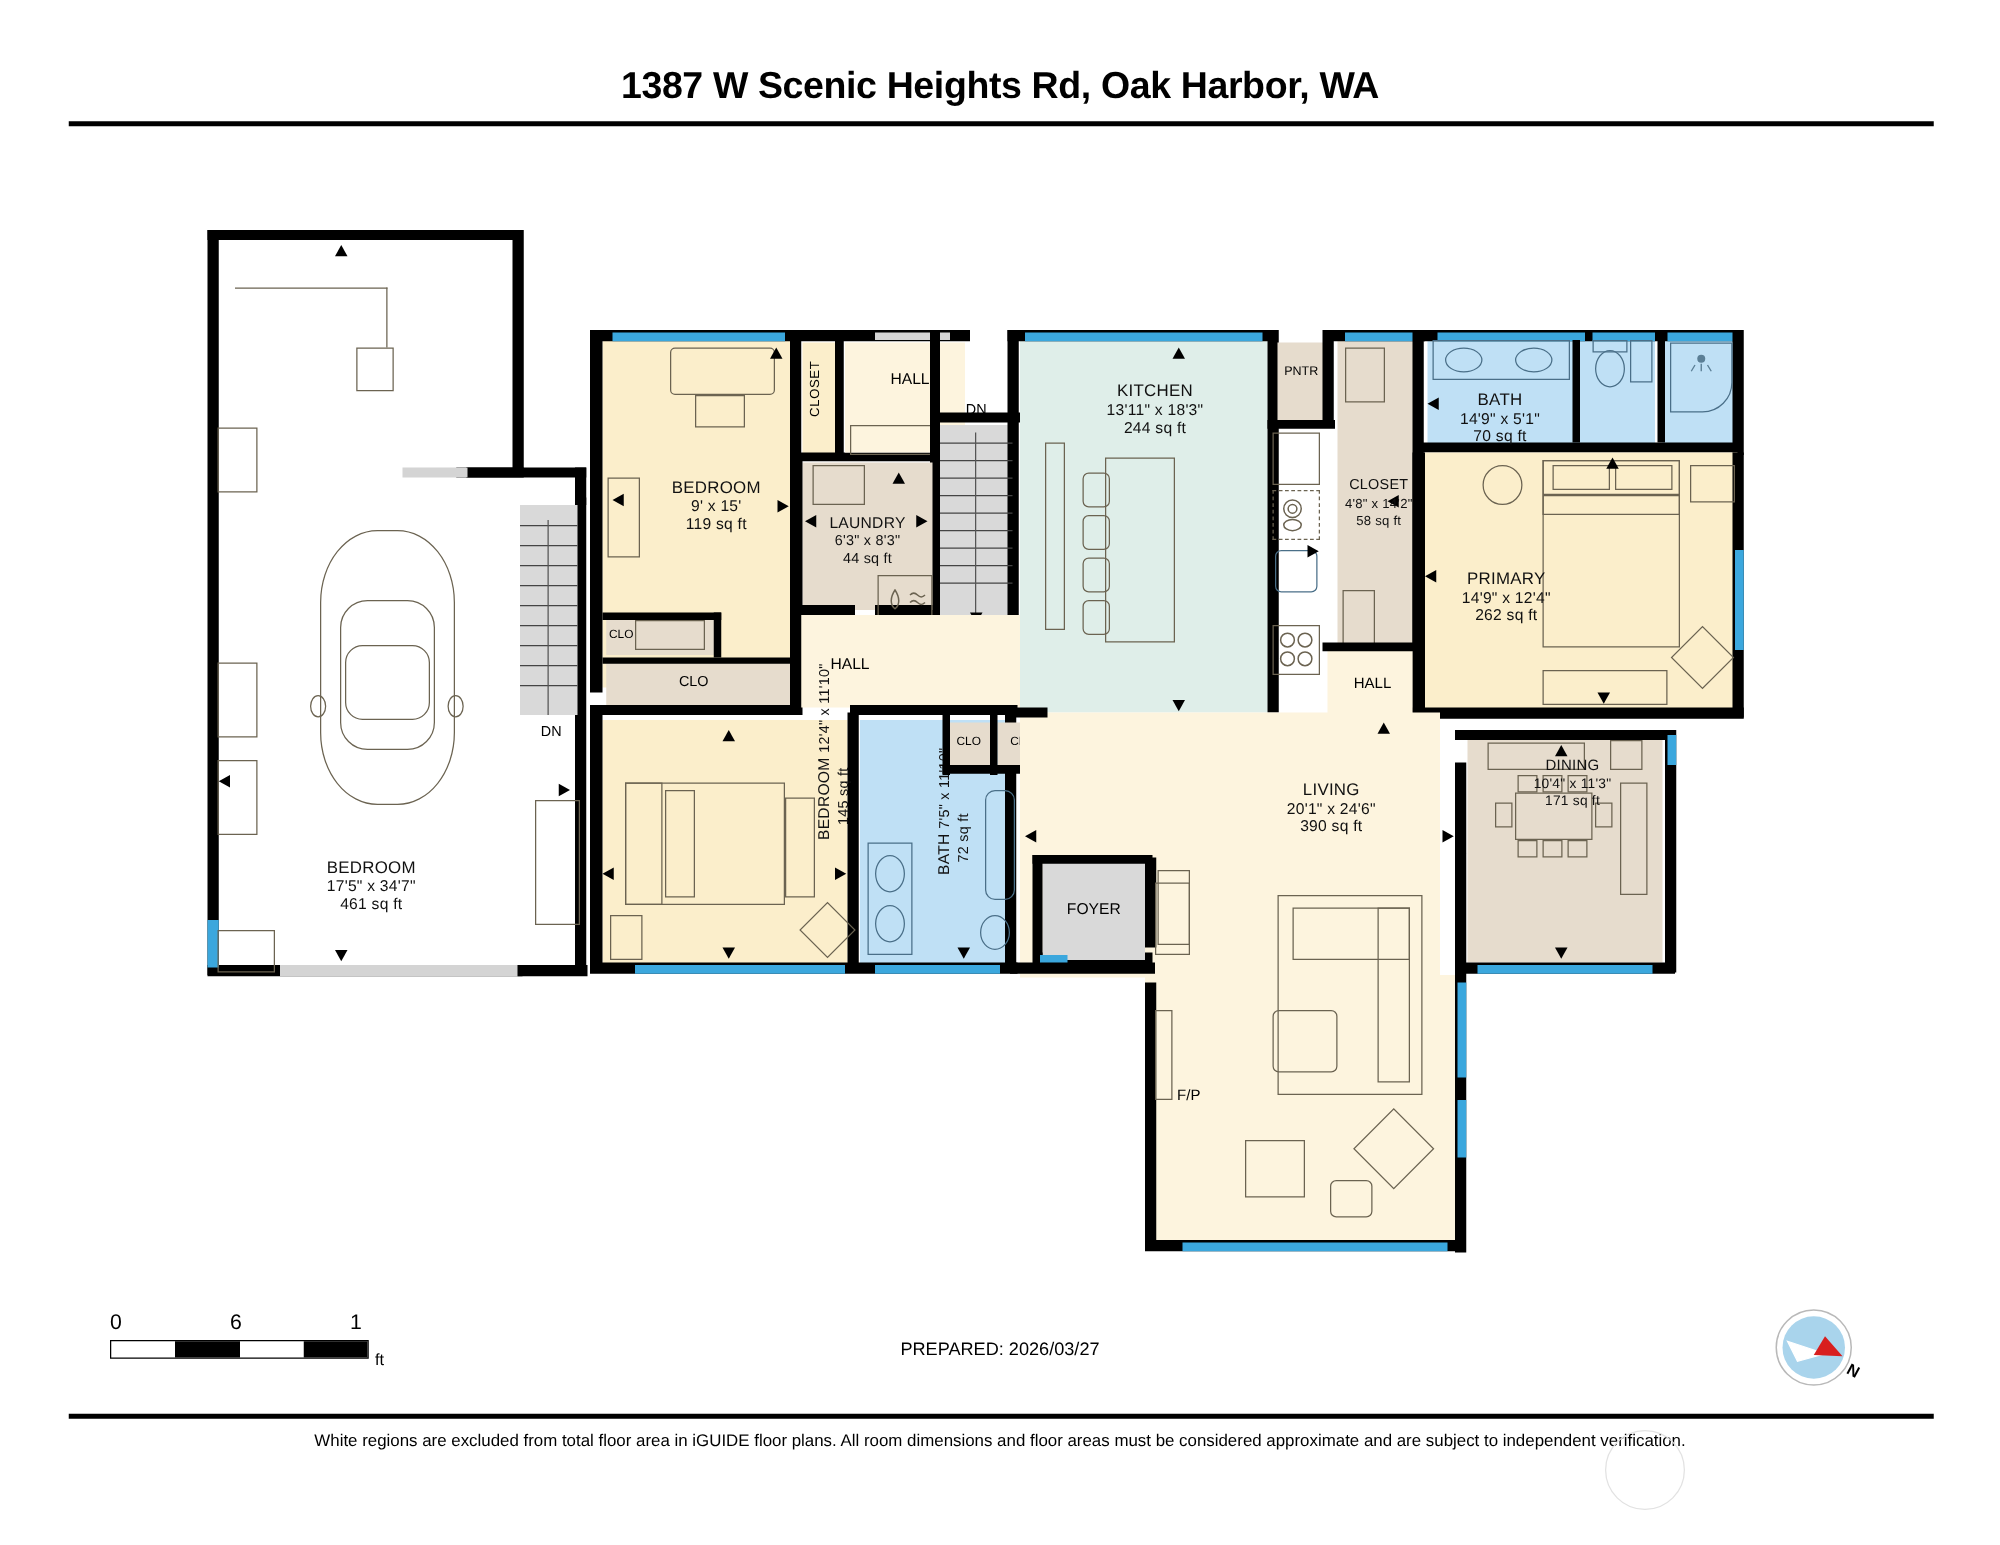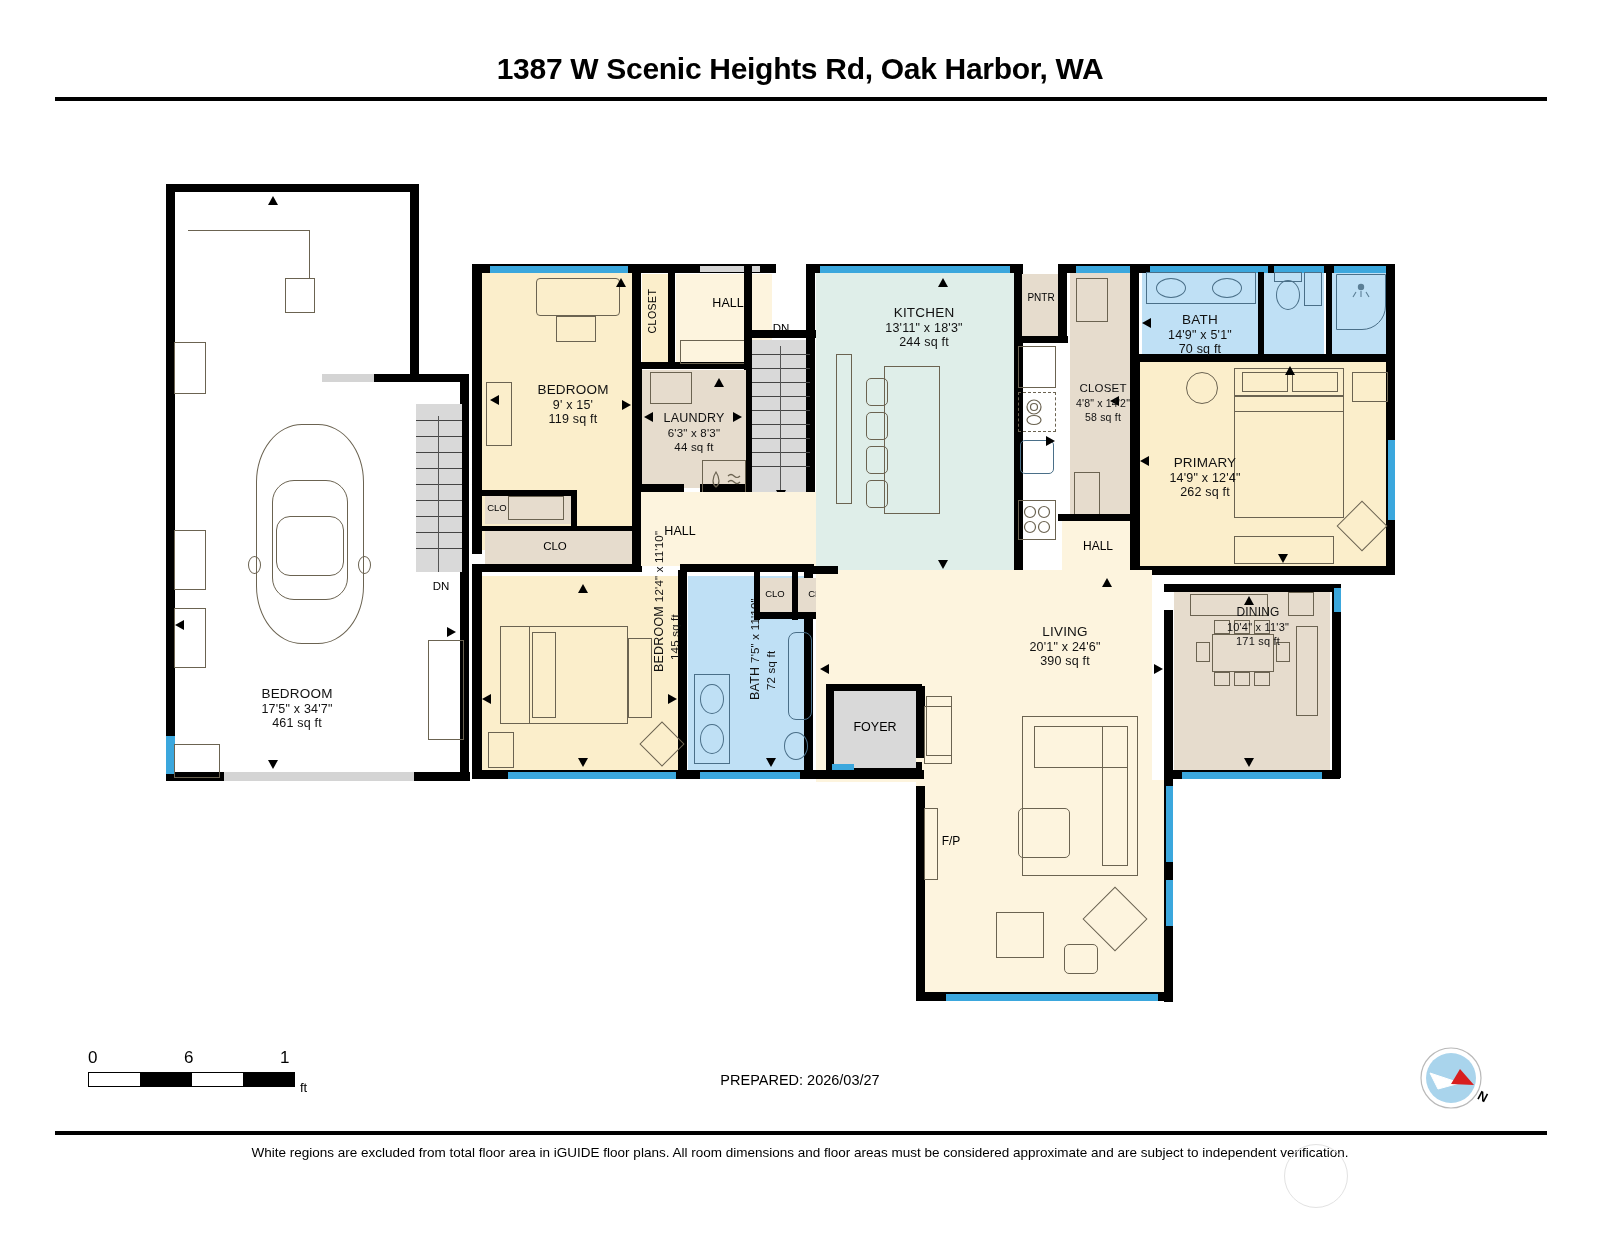--- a/index.html
+++ b/index.html
@@ -519,21 +519,21 @@
   <div class="fx" style="left:924px; top:706px; width:28px; height:58px;"></div>
   <div class="arrow left" style="left:820px; top:664px;"></div>
   <div class="arrow up" style="left:1102px; top:578px;"></div>
   <div class="arrow right" style="left:1154px; top:664px;"></div>
   <div class="lbl-room" style="left:1000px; top:625px; width:130px;">
     <div class="nm">LIVING</div>
     <div class="dm">20'1" x 24'6"</div>
     <div class="dm">390 sq ft</div>
   </div>
   <div class="fx" style="left:924px; top:808px; width:14px; height:72px;"></div>
-  <div class="lbl-small" style="left:934px; top:834px; width:34px; font-size:12px;">F/P</div>
+  <div class="lbl-small" style="left:934px; top:869px; width:34px; font-size:12px;">F/P</div>
 
   <div class="room fill-gray" style="left:834px; top:688px; width:82px; height:80px;"></div>
   <div class="wall" style="left:826px; top:684px; width:8px; height:88px;"></div>
   <div class="win" style="left:832px; top:764px; width:22px; height:7px;"></div>
   <div class="lbl-small" style="left:838px; top:720px; width:74px; font-size:12.5px;">FOYER</div>
 
   <div class="room fill-taupe" style="left:1174px; top:590px; width:156px; height:180px;"></div>
   <div class="wall" style="left:1164px; top:584px; width:176px; height:8px;"></div>
   <div class="wall" style="left:1332px; top:584px; width:9px; height:194px;"></div>
   <div class="win" style="left:1334px; top:588px; width:7px; height:24px;"></div>

